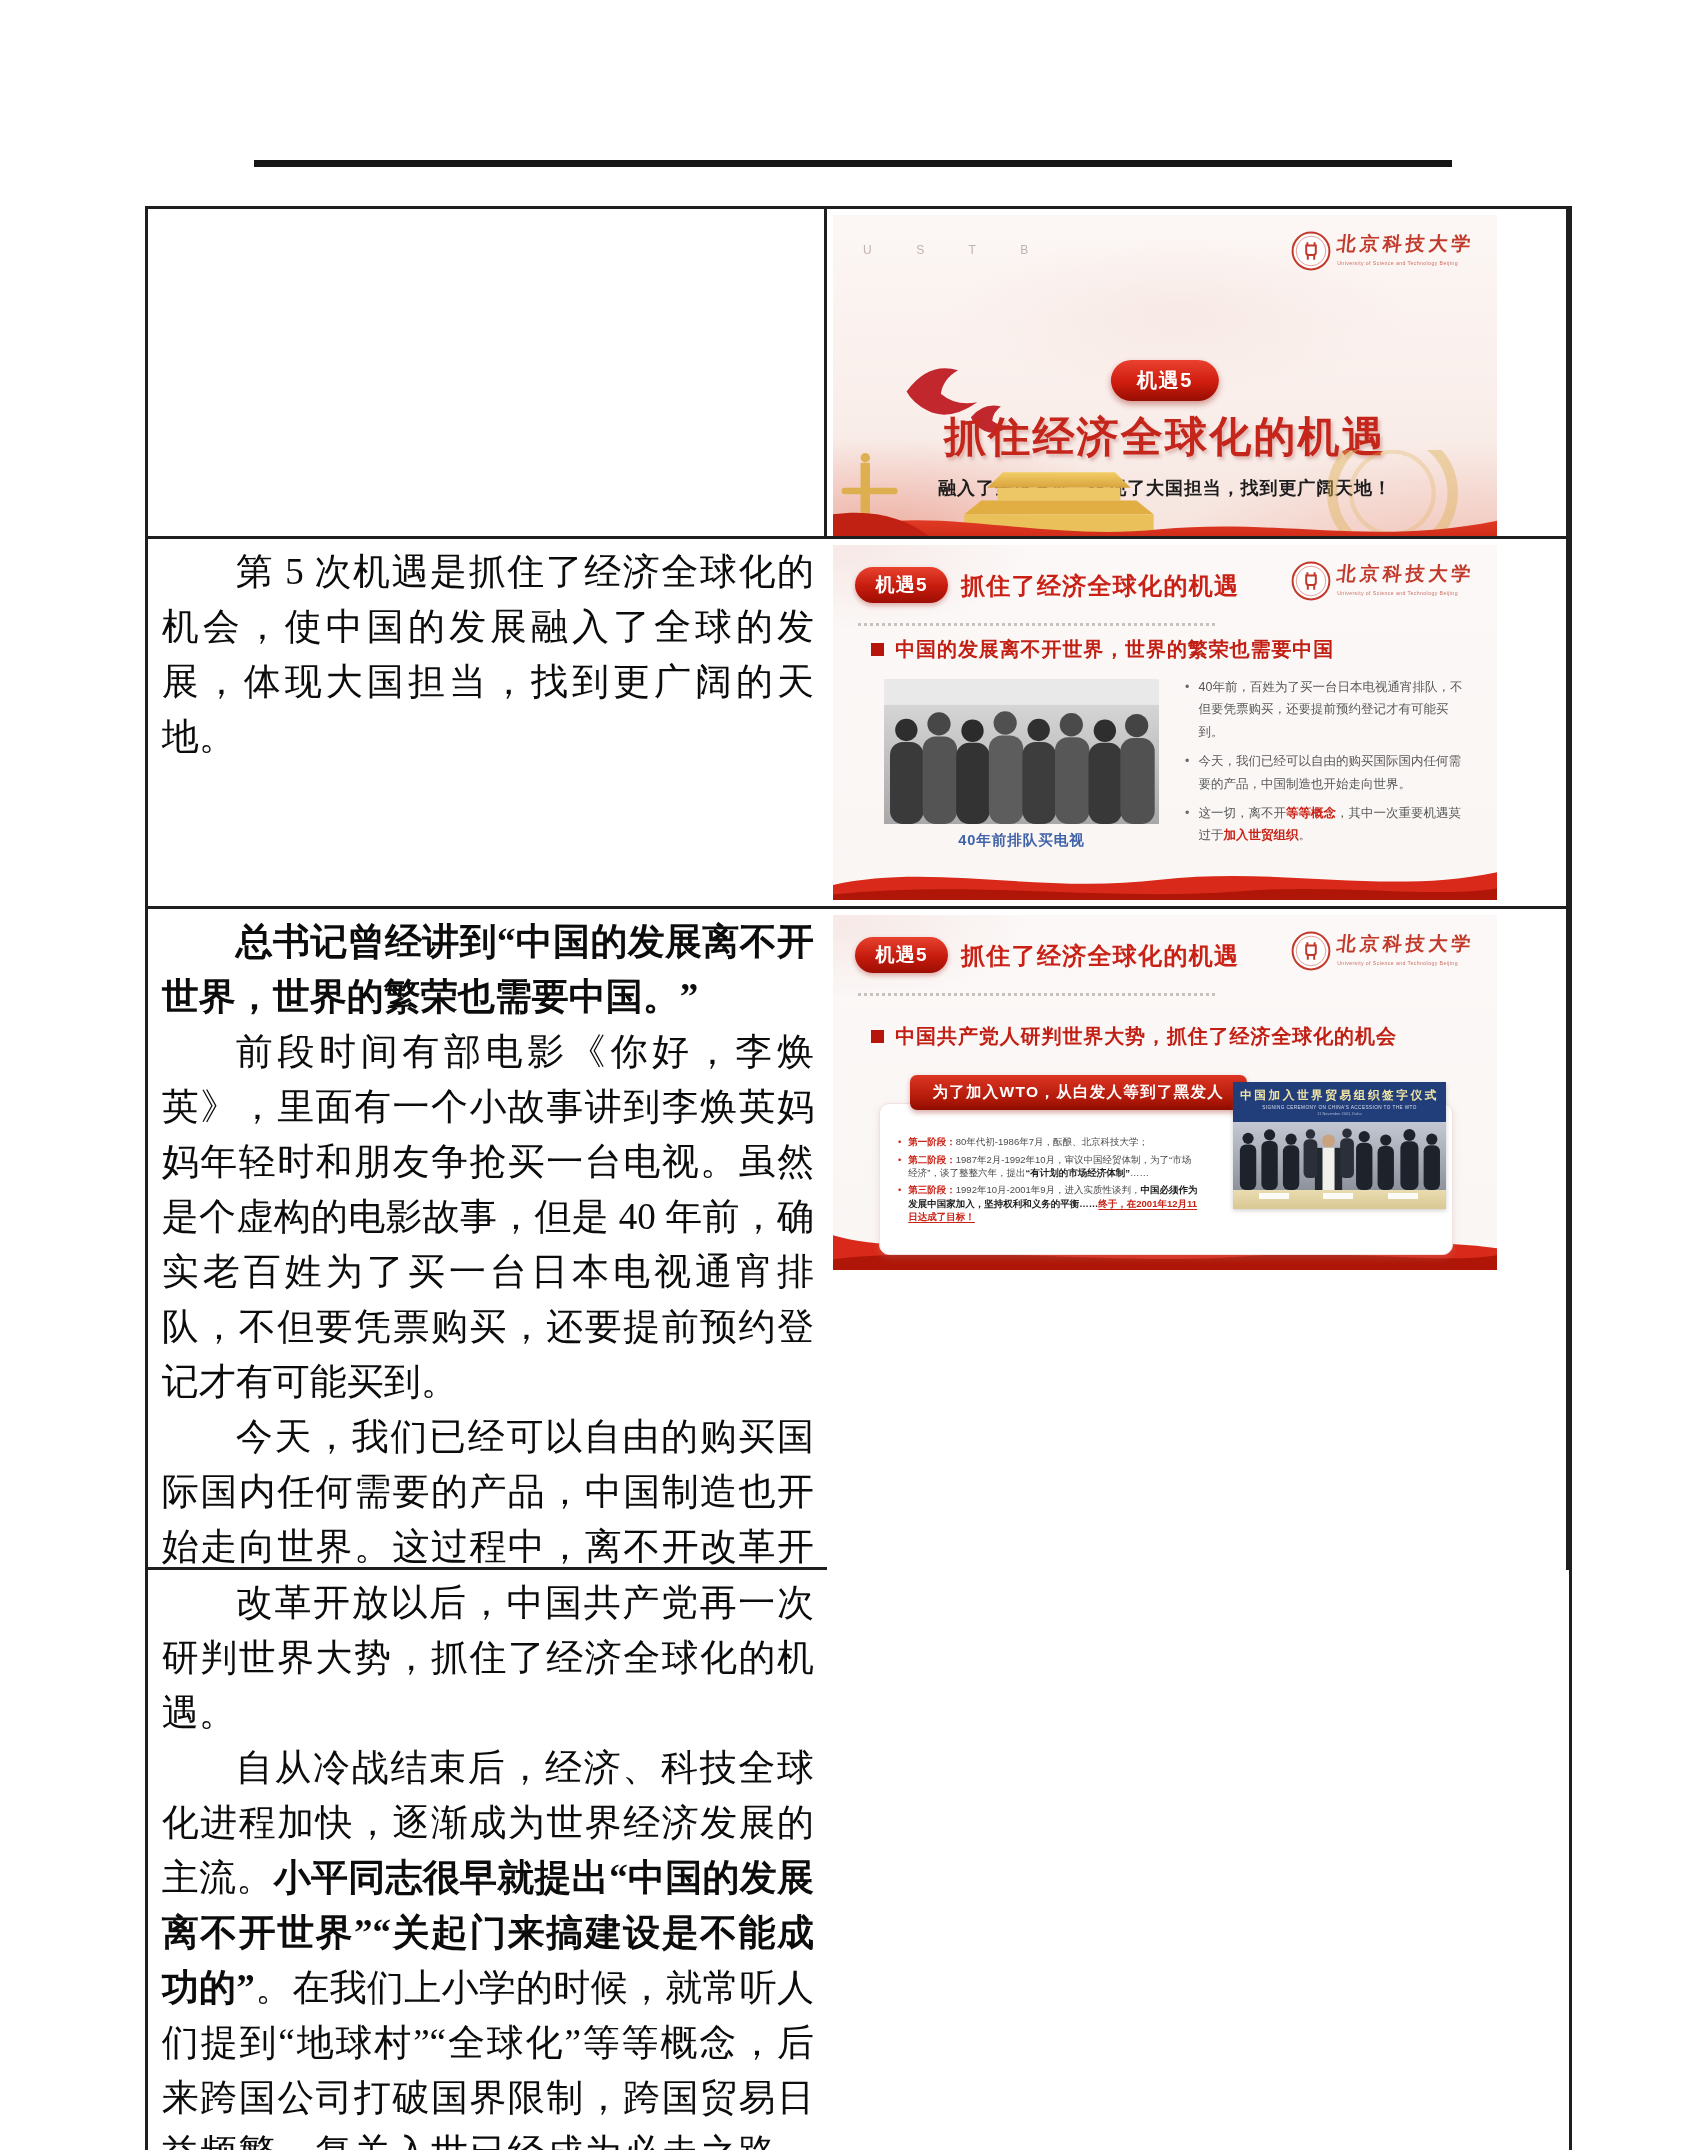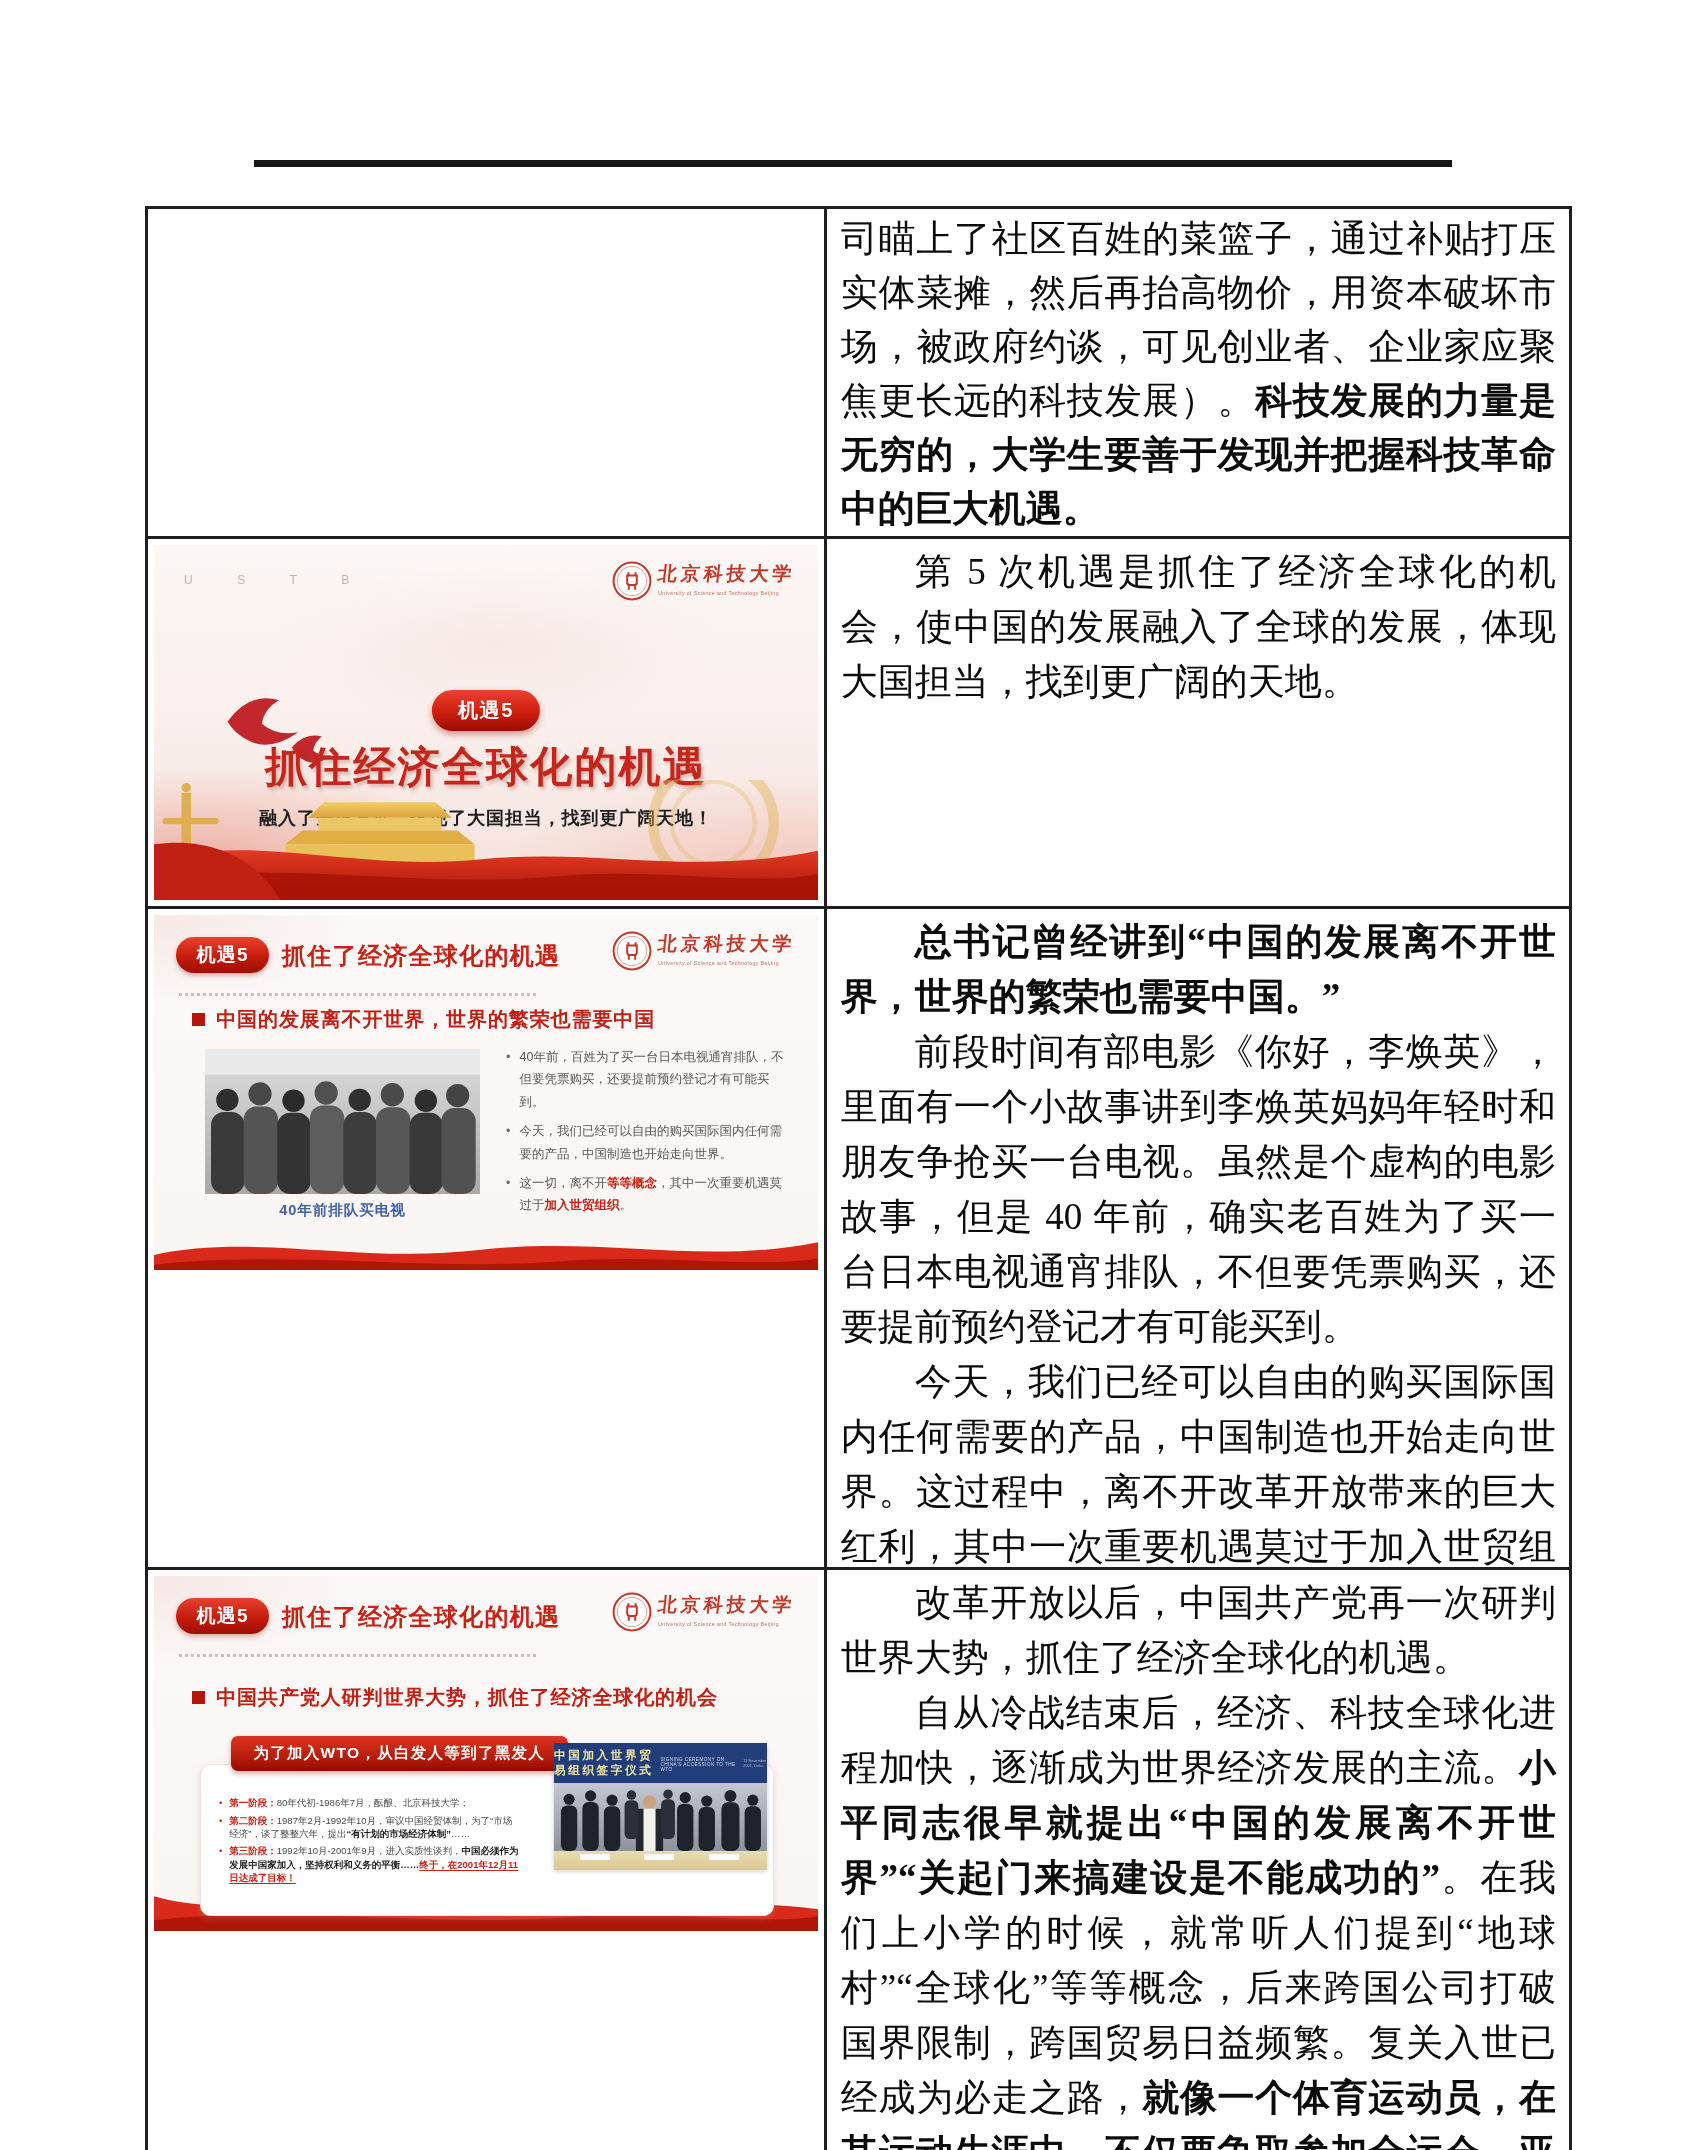--- a/index.html
+++ b/index.html
@@ -84,41 +84,38 @@
            border:0.9px solid #efe2df;border-radius:10.3px;box-shadow:0 2.6px 7.7px rgba(190,150,140,.25);z-index:1;}
   .s3-stages{position:absolute;left:65px;top:220px;width:301px;margin:0;padding:0;list-style:none;
              font-size:9.5px;line-height:13.3px;color:#4a4a4a;z-index:2;}
   .s3-stages li{position:relative;padding-left:10.3px;margin-bottom:4.3px;}
   .s3-stages li::before{content:"•";position:absolute;left:0;top:0;color:#c92115;}
   .stlabel{color:#c92115;font-weight:bold;}
   .blackbold{color:#1e1e1e;font-weight:bold;}
   .redline{color:#c92115;font-weight:bold;text-decoration:underline;text-underline-offset:2.2px;}
   .s3-photo{position:absolute;left:400px;top:167px;width:213px;height:127px;z-index:4;
             box-shadow:0 1.7px 4.3px rgba(100,90,90,.3);}
-  .s3-banner{height:40px;background:#223e7a;display:flex;flex-direction:row;align-items:center;justify-content:center;}
+  .s3-banner{height:40px;background:#223e7a;display:flex;flex-direction:column;align-items:center;justify-content:center;}
   .s3-banner-cn{color:#f0e4a4;font-size:11.6px;font-weight:bold;letter-spacing:2.6px;}
   .s3-banner-en{color:#d7def0;font-size:4.7px;margin-top:2.2px;letter-spacing:0.4px;}
   .s3-banner-date{color:#aab6d4;font-size:3.9px;margin-top:0.9px;}
   .s3-crowd{width:100%;height:68px;display:block;background:linear-gradient(180deg,#c3c8d2 0%,#8d929d 100%);}
   .s3-table{height:19.4px;background:linear-gradient(180deg,#e9dcb0,#d9c893);position:relative;}
   .s3-paper{position:absolute;top:3.4px;width:30px;height:6px;background:#fbfbf7;}
 </style>
 </head>
 <body>
 
 <div class="page">
 
   <div class="top-rule"></div>
 
   <div class="doc-table">
 
     <div class="cell colL rb"></div>
-    <div class="cell rb textcell r1text">
-      <p class="noindent"><span>司瞄上了社区百姓的菜篮子，通过补贴打压实体菜摊，然后再抬高物价，用资本破坏市场，被政府约谈，可见创业者、企业家应聚焦更长远的科技发展）。</span><span class="bold">科技发展的力量是无穷的，大学生要善于发现并把握科技革命中的巨大机遇。</span></p>
-    </div>
 
     <div class="cell colL rb">
       <div class="slide slide1">
         <div class="s1-ustb">U S T B</div>
         <div class="s-logo">
           <svg class="logo-seal" viewBox="0 0 100 100">
             <circle cx="50" cy="50" r="46" fill="#fff" stroke="#c2392b" stroke-width="5"></circle>
             <circle cx="50" cy="50" r="37" fill="none" stroke="#c2392b" stroke-width="2" opacity="0.6"></circle>
             <path d="M38,36 h24 v18 a6,6 0 0 1 -6,6 h-12 a6,6 0 0 1 -6,-6 Z" fill="none" stroke="#c2392b" stroke-width="5"></path>
             <path d="M42,60 v12 M58,60 v12 M41,36 v-8 M59,36 v-8" stroke="#c2392b" stroke-width="5" fill="none"></path>

